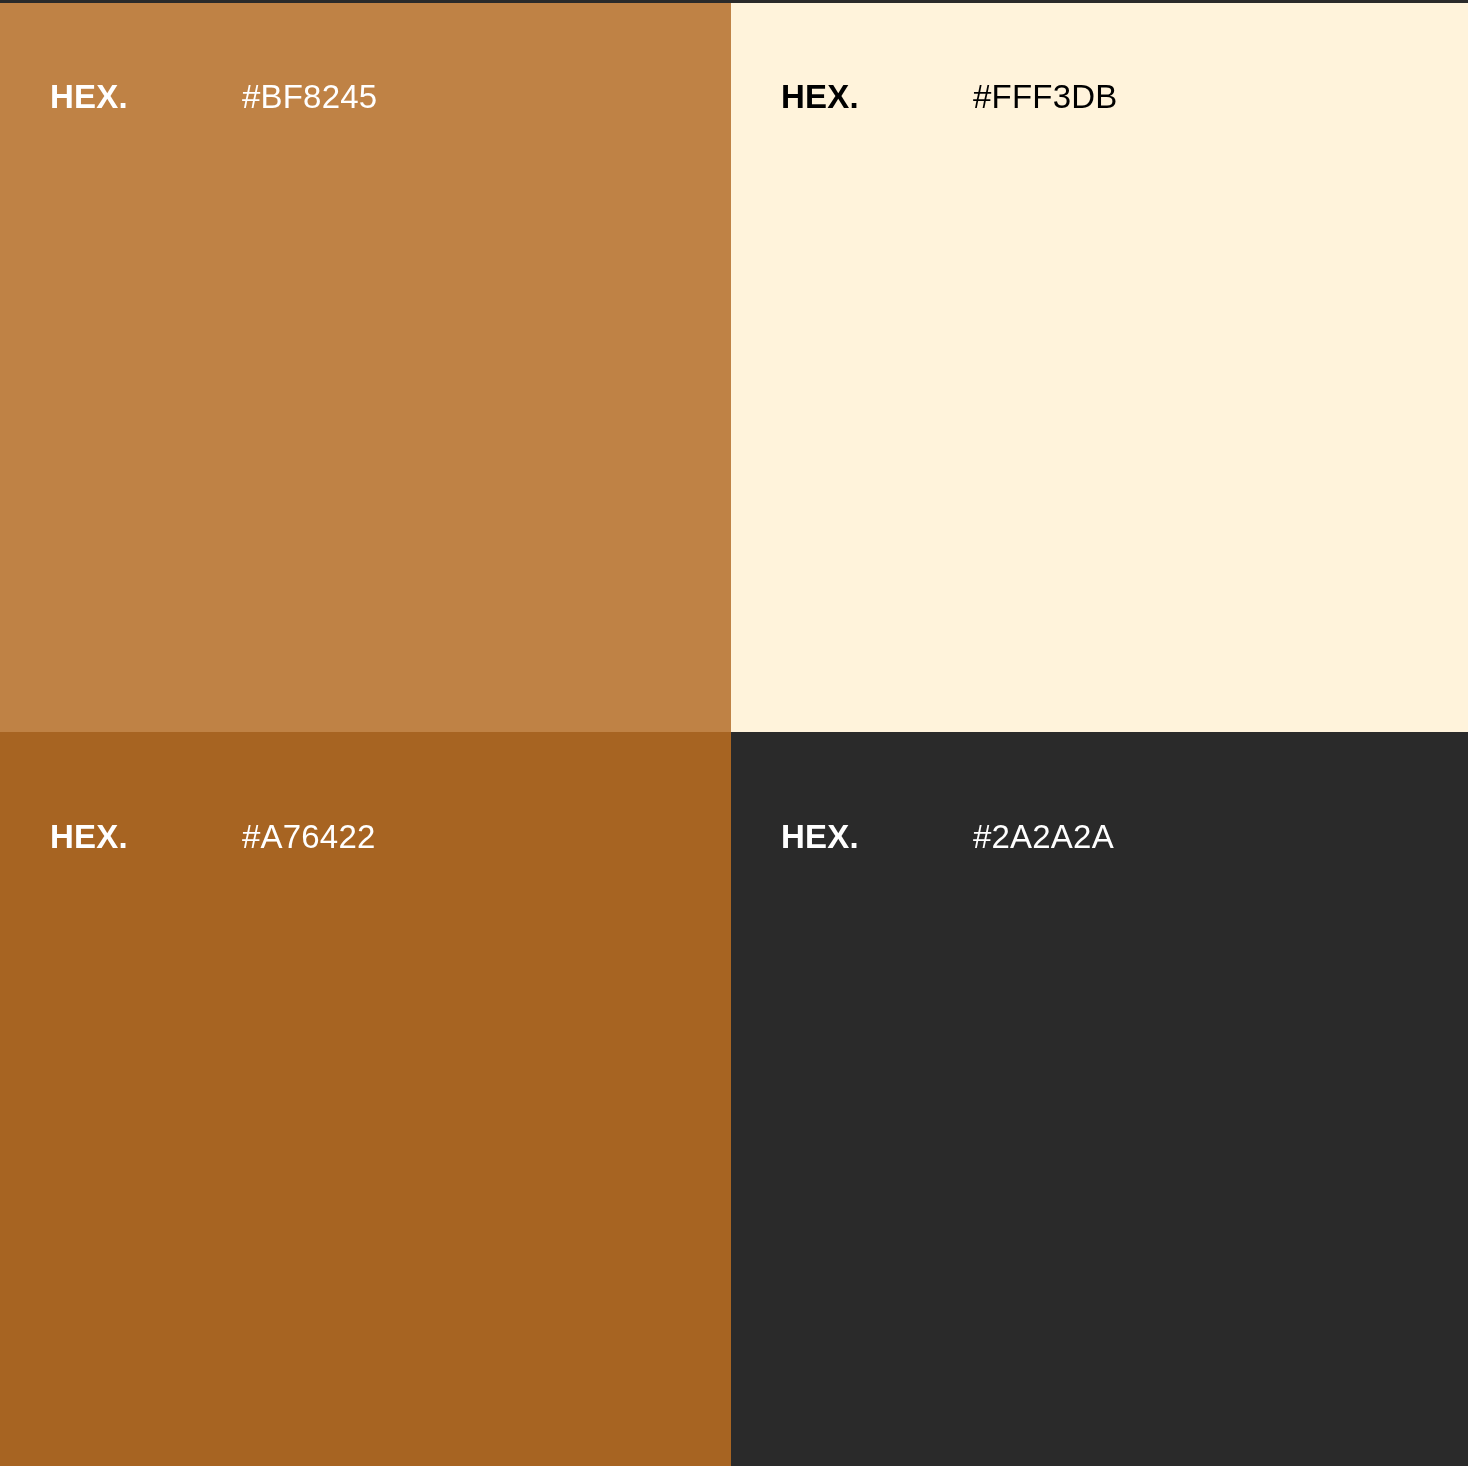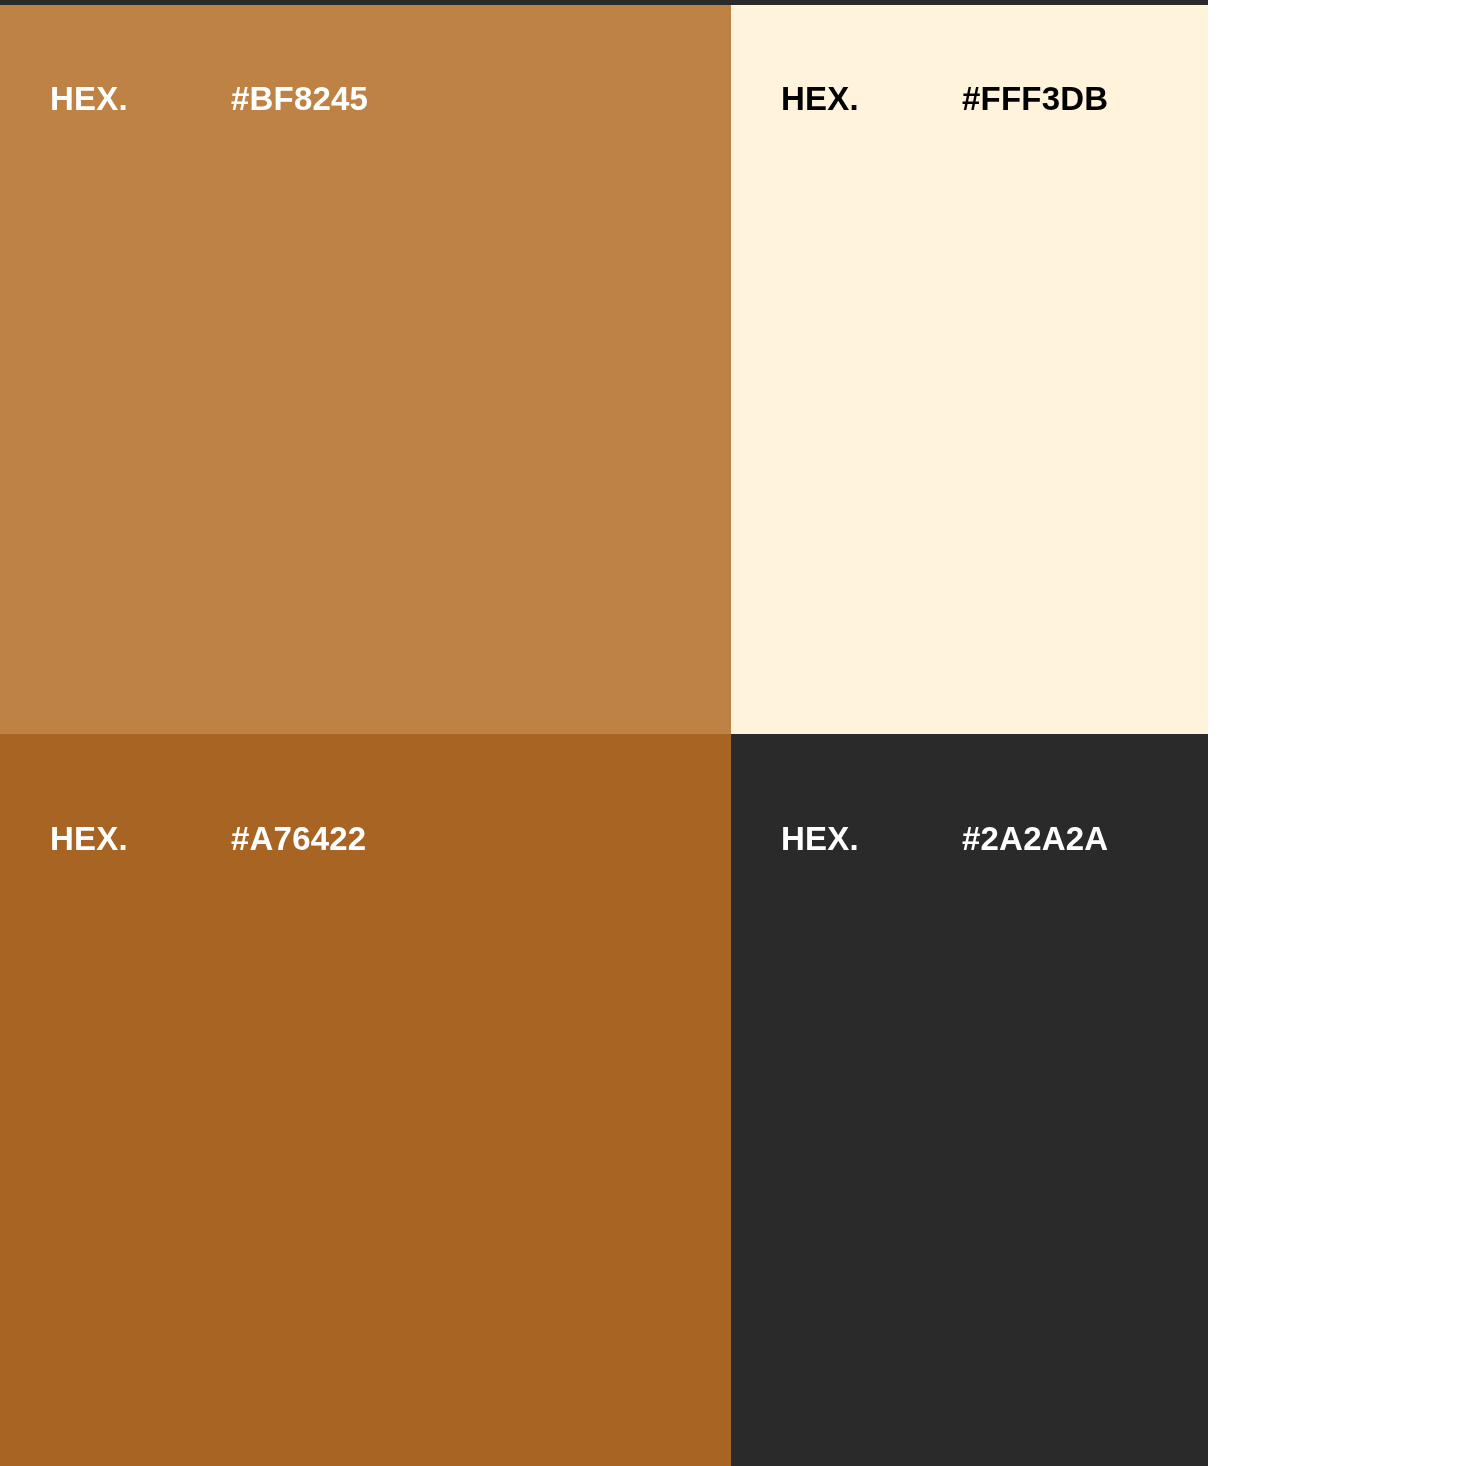--- a/index.html
+++ b/index.html
@@ -6,24 +6,24 @@
     margin: 0;
     padding: 0;
     background: #ffffff;
   }
   body {
     font-family: "Liberation Sans", sans-serif;
   }
 
   .palette {
     position: relative;
-    width: 1208px;
+    width: 1468px;
     height: 1466px;
     box-sizing: border-box;
-    border-top: 5px solid #404040;
+    border-top: 3px solid #404040;
     display: grid;
     grid-template-columns: 731px 737px;
     grid-template-rows: 729px 734px;
     overflow: hidden;
     text-align: right;
   }
 
   .swatch {
     position: relative;
     box-sizing: border-box;
@@ -38,25 +38,25 @@
     white-space: nowrap;
     font-size: 33px;
     font-weight: bold;
     letter-spacing: 0.2px;
     line-height: 1;
   }
 
   .swatch-hex {
     position: absolute;
     top: 77px;
-    left: 231px;
+    left: 242px;
     display: block;
     white-space: nowrap;
     font-size: 33px;
-    font-weight: bold;
+    font-weight: normal;
     letter-spacing: 0.2px;
     line-height: 1;
   }
 
   
   .row-bottom .swatch-label,
   .row-bottom .swatch-hex {
     top: 88px;
   }
 </style>

